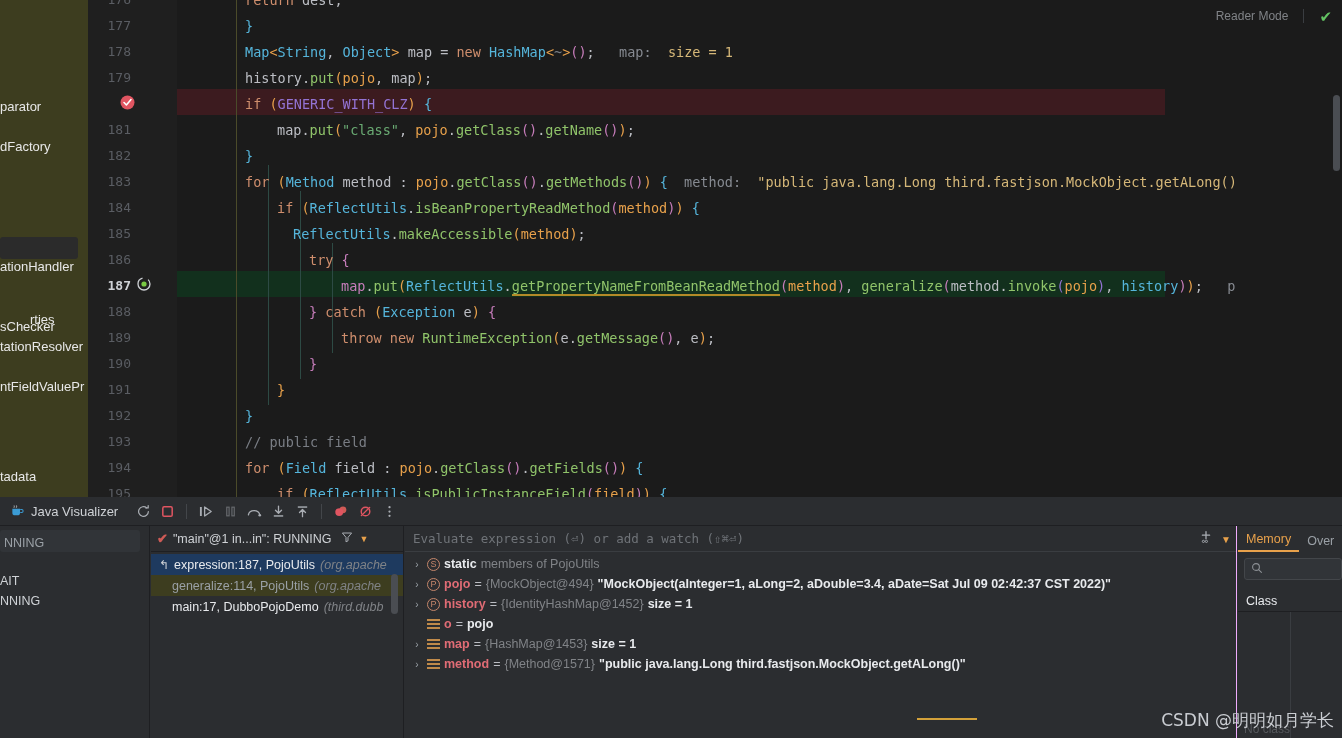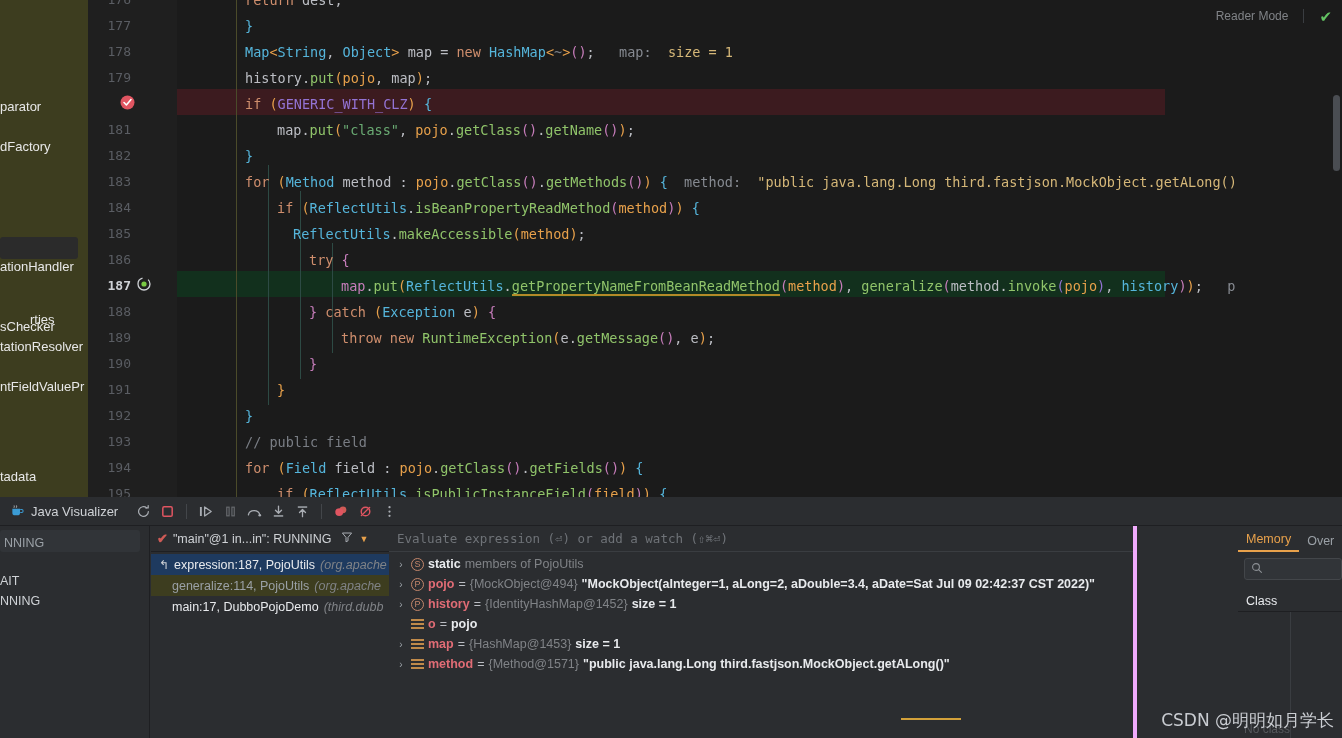--- a/index.html
+++ b/index.html
@@ -146,22 +146,22 @@
   }
   .frame-row.sel{background:#1e3a5f;color:#e8eaed;}
   .frame-row.lib{background:#3d3d1f;color:#9aa0a6;}
   .frame-row .fpkg{color:#808387;font-style:italic;}
   .frame-scroll{
     position:absolute;left:240px;top:48px;width:7px;height:40px;
     background:#4a4d52;border-radius:4px;
   }
 
   .pane-vars{
-    position:absolute;left:389px;top:0;width:748px;height:212px;
-    background:#2b2d30;border-right:4px solid #f0abfc;overflow:hidden;
+    position:absolute;left:405px;top:0;width:832px;height:212px;
+    background:#2b2d30;border-right:1px solid #f0abfc;overflow:hidden;
   }
   .eval-bar{
     position:absolute;left:0;top:0;width:832px;height:26px;
     display:flex;align-items:center;
     border-bottom:1px solid #3a3d41;
   }
   .eval-ph{
     padding-left:8px;font-size:12.5px;color:#6f7378;
     font-family:"DejaVu Sans Mono","Liberation Mono",monospace;
   }

